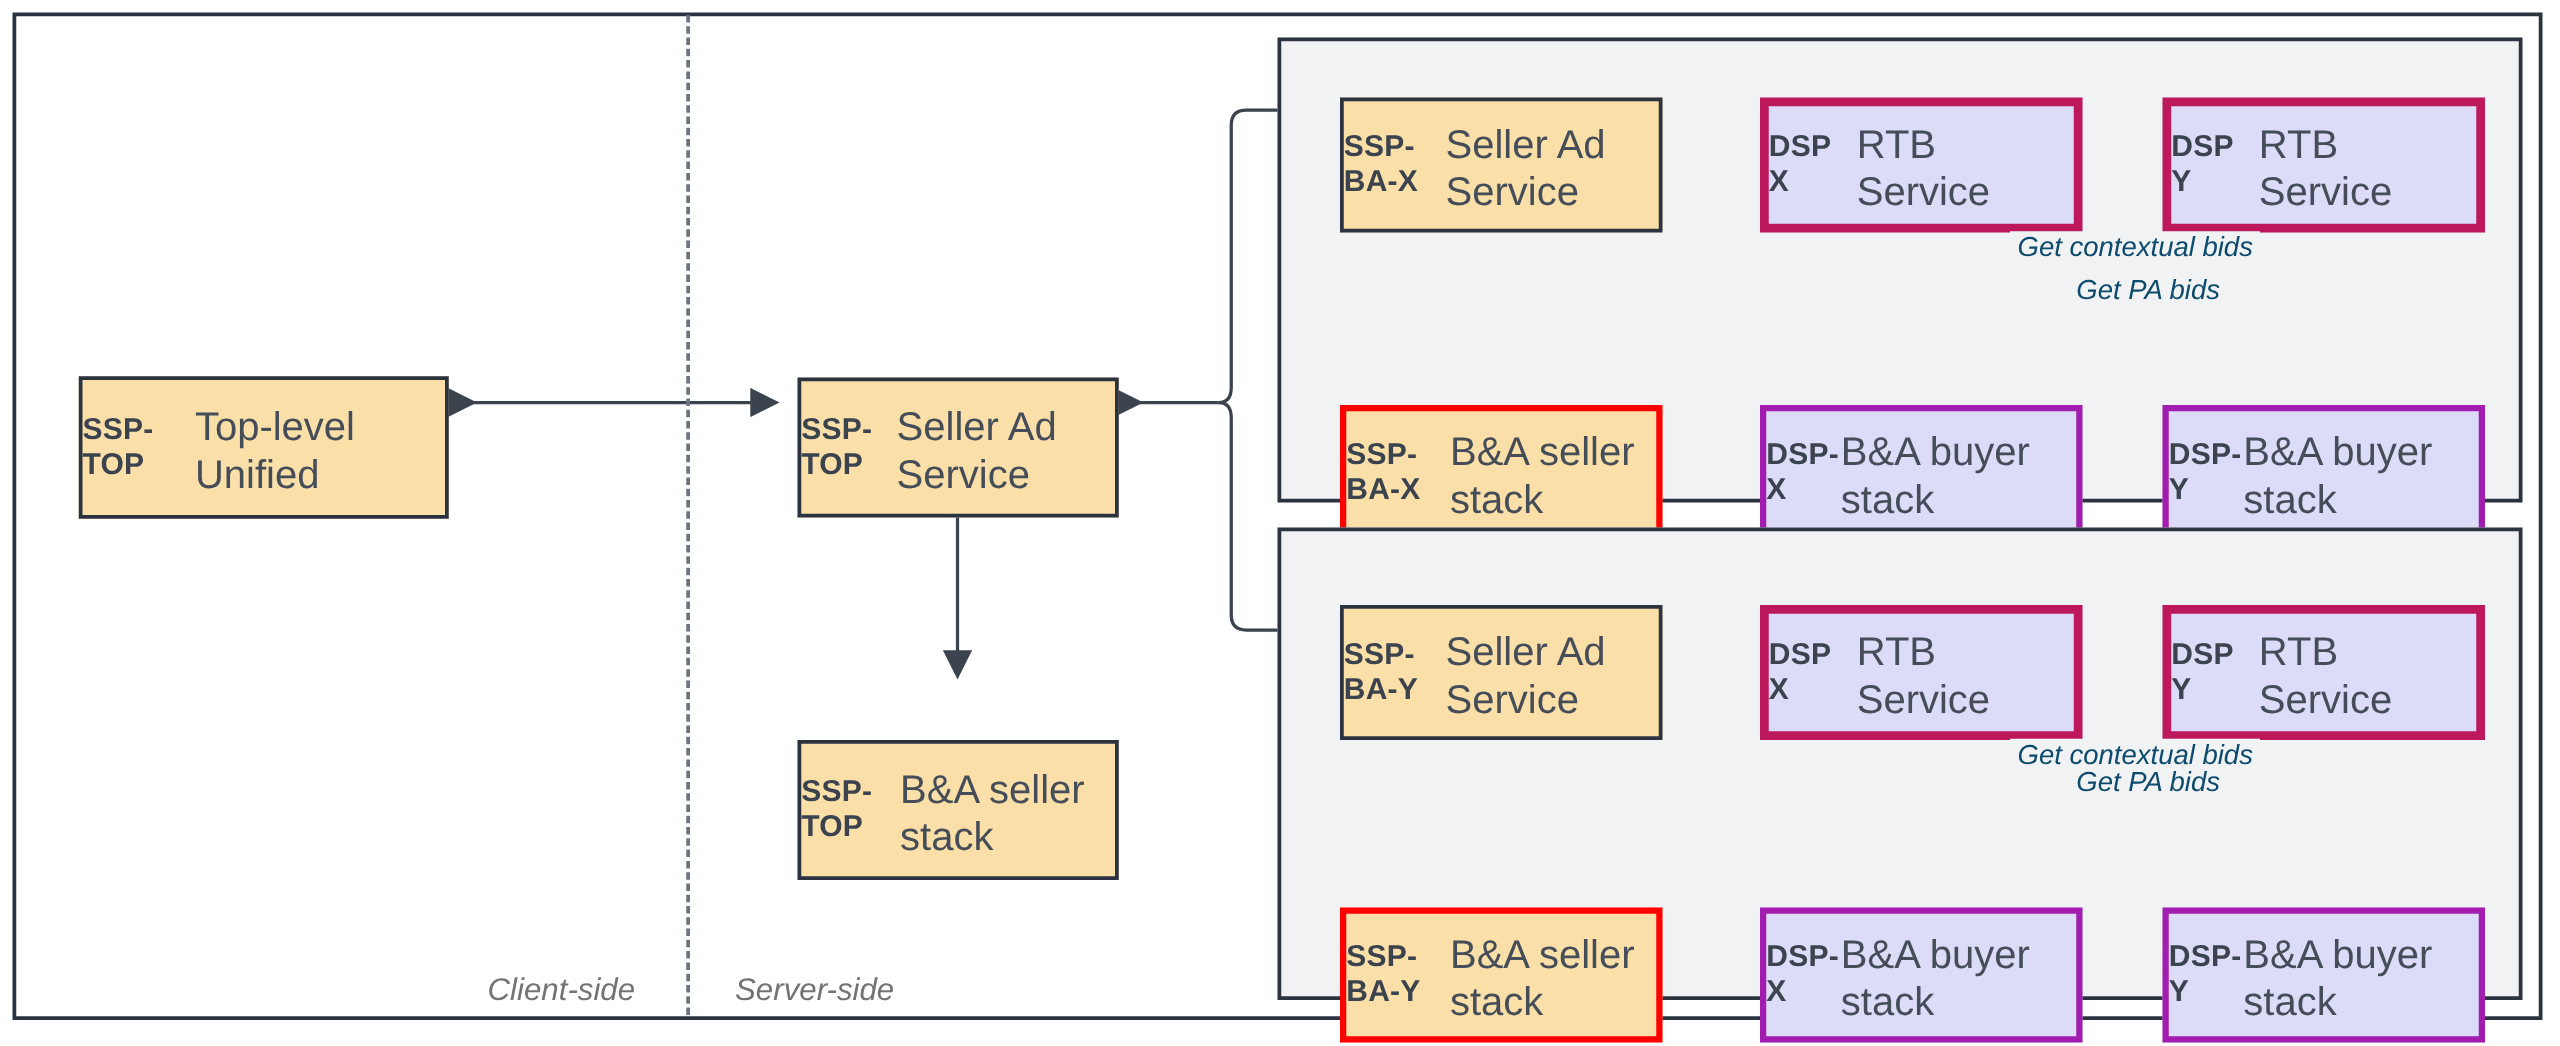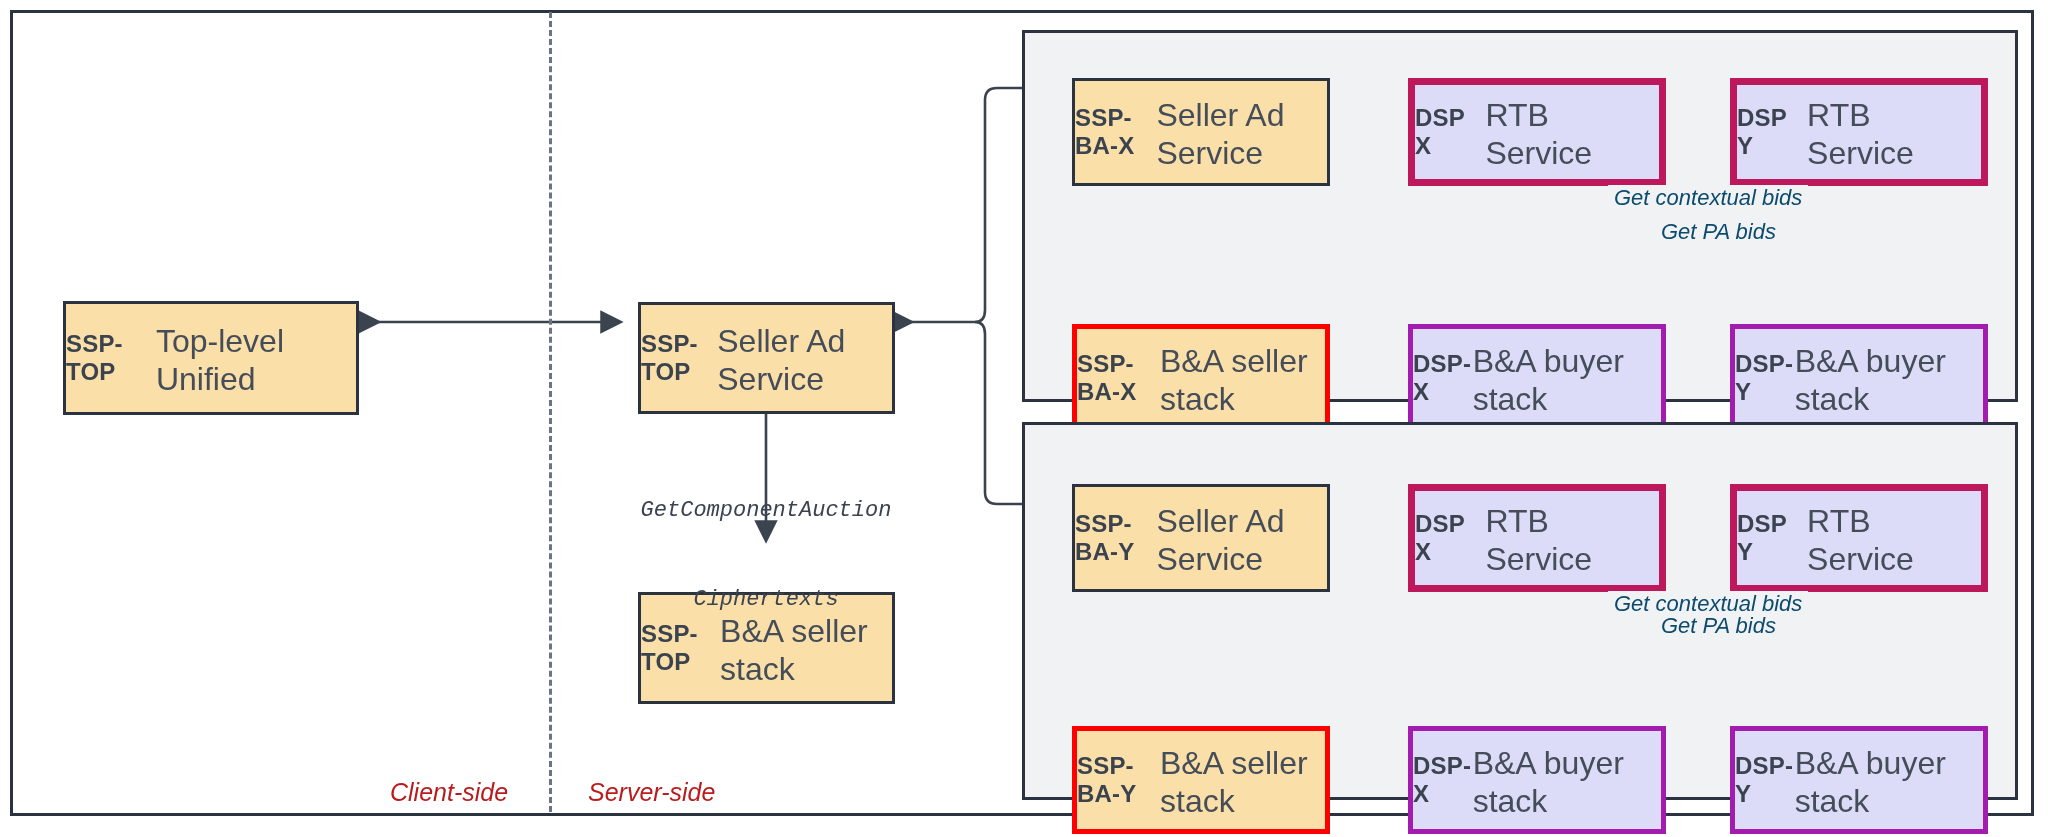--- a/index.html
+++ b/index.html
@@ -1,20 +1,20 @@
 <!DOCTYPE html>
 <html><head>
 <meta charset="utf-8">
 <style>
   html,body{margin:0;padding:0;background:#ffffff;}
   body{font-family:"Liberation Sans",sans-serif;}
   #stage{position:relative;width:2048px;height:837px;background:#ffffff;overflow:hidden;}
   .outer-frame{position:absolute;left:10px;top:10px;width:2024px;height:806px;border:3px solid #2b3240;background:transparent;box-sizing:border-box;}
   .divider{position:absolute;left:549px;top:12px;width:0;height:800px;border-left:3px dashed #6a7483;}
-  .side-label{position:absolute;font-style:italic;font-size:25px;color:#b91c1c;white-space:nowrap;}
+  .side-label{position:absolute;font-style:italic;font-size:25px;color:#737373;white-space:nowrap;}
   .node{position:absolute;box-sizing:border-box;display:flex;align-items:center;justify-content:center;line-height:1.18;margin-top:36px;}
   .node .t1{font-weight:bold;font-size:24px;color:#3b434f;letter-spacing:.2px;}
   .node .t2{font-size:32px;color:#454d59;margin-top:6px;}
   .orange{background:#fbdfa8;border:3px solid #2b3240;}
   .purple{background:#dcdcf8;border:7px solid #be185d;}
   .red-orange{background:#fbdfa8;border:5px solid #ff0000;}
   .red-purple{background:#dcdcf8;border:5px solid #a21caf;}
   .panel{position:absolute;box-sizing:border-box;background:#f0f2f3;border:3px solid #2b3240;}
   .edge-label{position:absolute;font-style:italic;font-size:22px;color:#0c4a6e;white-space:nowrap;text-align:center;background:transparent;}
   .mono-label{position:absolute;font-family:"Liberation Mono",monospace;font-style:italic;font-size:22px;color:#3a4350;text-align:center;white-space:pre;line-height:1.35;}
@@ -90,24 +90,20 @@
     <div class="t1">SSP-TOP</div>
     <div class="t2">Seller Ad Service</div>
   </div>
 
   <div class="node orange" style="left:638px;top:556px;width:257px;height:112px;">
     <div class="t1">SSP-TOP</div>
     <div class="t2">B&amp;A seller stack</div>
   </div>
 
 
-  <div class="mono-label" style="left:556px;top:437px;width:420px;">
-    <div>GetComponentAuction</div>
-    <div>Ciphertexts</div>
-  </div>
 
   <div class="panel" style="left:1022px;top:30px;width:996px;height:372px;"></div>
 
   <div class="node orange" style="left:1072px;top:42px;width:258px;height:108px;">
     <div class="t1">SSP-BA-X</div>
     <div class="t2">Seller Ad Service</div>
   </div>
   <div class="node purple" style="left:1408px;top:42px;width:258px;height:108px;">
     <div class="t1">DSP X</div>
     <div class="t2">RTB Service</div>

